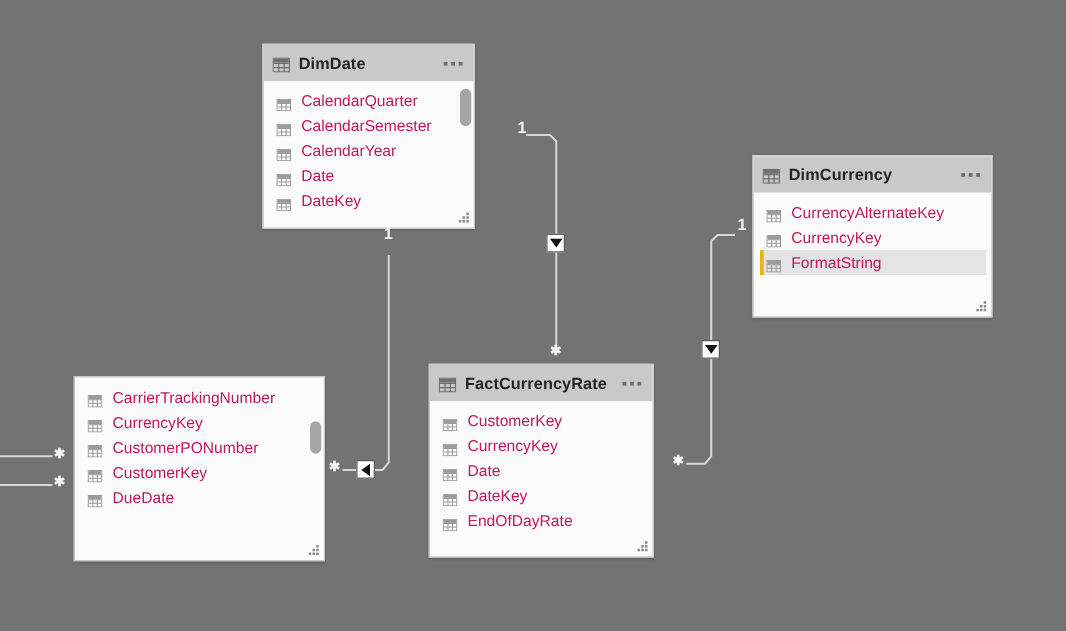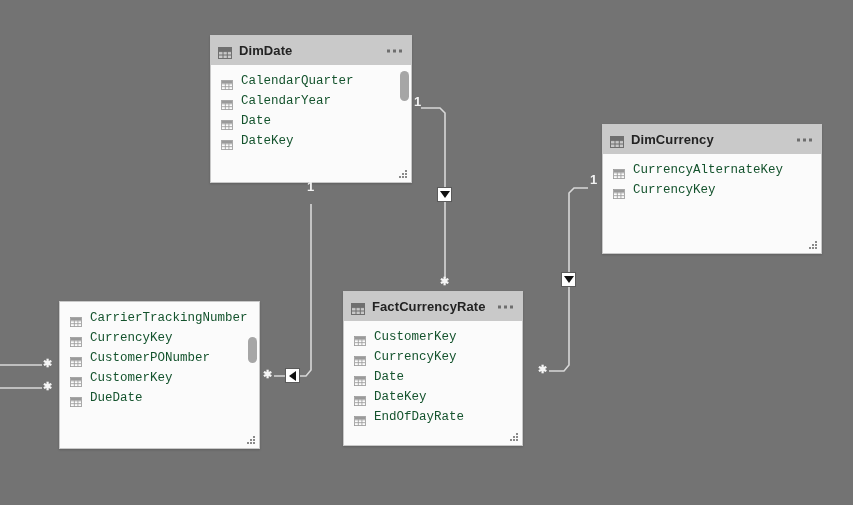--- a/index.html
+++ b/index.html
@@ -77,25 +77,24 @@
   .field {
     height: 20px;
     display: flex;
     align-items: center;
     padding-left: 10px;
     box-sizing: border-box;
     position: relative;
   }
   .field-label {
     font-size: 12.5px;
-    color: #14532d;
+    color: #be185d;
     margin-left: 8px;
     white-space: nowrap;
     line-height: 1;
-    font-family: Liberation Mono, monospace;
   }
   .field.selected {
     background: #e4e4e4;
     margin: 0 4px 0 5px;
     padding-left: 5px;
   }
   .field.selected::before {
     content: "";
     position: absolute;
     left: 0;
@@ -156,21 +155,21 @@
           <path d="M 421 108 L 440 108 L 445 113 L 445 278" fill="none" stroke="#d8d8d8" stroke-width="1.6"></path>
           <path d="M 311 204 L 311 370 L 306 376 L 274 376" fill="none" stroke="#d8d8d8" stroke-width="1.6"></path>
           <path d="M 588 188 L 574 188 L 569 193 L 569 365 L 564 371 L 549 371" fill="none" stroke="#d8d8d8" stroke-width="1.6"></path>
           <path d="M 0 365 L 42 365" fill="none" stroke="#d8d8d8" stroke-width="1.6"></path>
           <path d="M 0 388 L 42 388" fill="none" stroke="#d8d8d8" stroke-width="1.6"></path>
         </g>
     </svg>
   </div>
 
   <div id="tables-layer">
-      <div class="card" style="left: 210px; top: 35px; width: 202px; height: 148px;">
+      <div class="card" style="left: 210px; top: 35px; width: 170px; height: 148px;">
         <div class="card-header">
           <span class="icon-table"><svg width="14" height="12" viewBox="0 0 14 12">
               <rect x="0.5" y="0.5" width="13" height="11" fill="none" stroke="#6f6f6f"></rect>
               <rect x="1" y="1" width="12" height="3" fill="#6f6f6f"></rect>
               <line x1="1" x2="13" y1="4.6" y2="4.6" stroke="#6f6f6f" stroke-width="1"></line>
               <line x1="1" x2="13" y1="8" y2="8" stroke="#6f6f6f" stroke-width="1"></line>
               <line y1="4" y2="11.5" x1="5" x2="5" stroke="#6f6f6f" stroke-width="1"></line>
               <line y1="4" y2="11.5" x1="9.3" x2="9.3" stroke="#6f6f6f" stroke-width="1"></line>
             </svg></span>
           <span class="card-title">DimDate</span>
@@ -195,20 +194,31 @@
           </div>
           <div class="field">
             <span class="icon-field"><svg width="12" height="10" viewBox="0 0 14 12">
                 <rect x="0.5" y="0.5" width="13" height="11" fill="none" stroke="#9a9a9a"></rect>
                 <rect x="1" y="1" width="12" height="3" fill="#9a9a9a"></rect>
                 <line x1="1" x2="13" y1="4.6" y2="4.6" stroke="#9a9a9a" stroke-width="1"></line>
                 <line x1="1" x2="13" y1="8" y2="8" stroke="#9a9a9a" stroke-width="1"></line>
                 <line y1="4" y2="11.5" x1="5" x2="5" stroke="#9a9a9a" stroke-width="1"></line>
                 <line y1="4" y2="11.5" x1="9.3" x2="9.3" stroke="#9a9a9a" stroke-width="1"></line>
               </svg></span>
+            <span class="field-label">CalendarSemester</span>
+          </div>
+          <div class="field">
+            <span class="icon-field"><svg width="12" height="10" viewBox="0 0 14 12">
+                <rect x="0.5" y="0.5" width="13" height="11" fill="none" stroke="#9a9a9a"></rect>
+                <rect x="1" y="1" width="12" height="3" fill="#9a9a9a"></rect>
+                <line x1="1" x2="13" y1="4.6" y2="4.6" stroke="#9a9a9a" stroke-width="1"></line>
+                <line x1="1" x2="13" y1="8" y2="8" stroke="#9a9a9a" stroke-width="1"></line>
+                <line y1="4" y2="11.5" x1="5" x2="5" stroke="#9a9a9a" stroke-width="1"></line>
+                <line y1="4" y2="11.5" x1="9.3" x2="9.3" stroke="#9a9a9a" stroke-width="1"></line>
+              </svg></span>
             <span class="field-label">CalendarYear</span>
           </div>
           <div class="field">
             <span class="icon-field"><svg width="12" height="10" viewBox="0 0 14 12">
                 <rect x="0.5" y="0.5" width="13" height="11" fill="none" stroke="#9a9a9a"></rect>
                 <rect x="1" y="1" width="12" height="3" fill="#9a9a9a"></rect>
                 <line x1="1" x2="13" y1="4.6" y2="4.6" stroke="#9a9a9a" stroke-width="1"></line>
                 <line x1="1" x2="13" y1="8" y2="8" stroke="#9a9a9a" stroke-width="1"></line>
                 <line y1="4" y2="11.5" x1="5" x2="5" stroke="#9a9a9a" stroke-width="1"></line>
                 <line y1="4" y2="11.5" x1="9.3" x2="9.3" stroke="#9a9a9a" stroke-width="1"></line>
@@ -230,21 +240,21 @@
         <div class="scroll-thumb" style="top: 35px; height: 30px;"></div>
         <span class="grip">
           <i style="left: 6px; top: 0px;"></i>
           <i style="left: 3px; top: 3px;"></i>
           <i style="left: 6px; top: 3px;"></i>
           <i style="left: 0px; top: 6px;"></i>
           <i style="left: 3px; top: 6px;"></i>
           <i style="left: 6px; top: 6px;"></i>
         </span>
       </div>
-      <div class="card" style="left: 602px; top: 124px; width: 220px; height: 130px;">
+      <div class="card" style="left: 602px; top: 124px; width: 192px; height: 130px;">
         <div class="card-header">
           <span class="icon-table"><svg width="14" height="12" viewBox="0 0 14 12">
               <rect x="0.5" y="0.5" width="13" height="11" fill="none" stroke="#6f6f6f"></rect>
               <rect x="1" y="1" width="12" height="3" fill="#6f6f6f"></rect>
               <line x1="1" x2="13" y1="4.6" y2="4.6" stroke="#6f6f6f" stroke-width="1"></line>
               <line x1="1" x2="13" y1="8" y2="8" stroke="#6f6f6f" stroke-width="1"></line>
               <line y1="4" y2="11.5" x1="5" x2="5" stroke="#6f6f6f" stroke-width="1"></line>
               <line y1="4" y2="11.5" x1="9.3" x2="9.3" stroke="#6f6f6f" stroke-width="1"></line>
             </svg></span>
           <span class="card-title">DimCurrency</span>
@@ -270,20 +280,31 @@
           <div class="field">
             <span class="icon-field"><svg width="12" height="10" viewBox="0 0 14 12">
                 <rect x="0.5" y="0.5" width="13" height="11" fill="none" stroke="#9a9a9a"></rect>
                 <rect x="1" y="1" width="12" height="3" fill="#9a9a9a"></rect>
                 <line x1="1" x2="13" y1="4.6" y2="4.6" stroke="#9a9a9a" stroke-width="1"></line>
                 <line x1="1" x2="13" y1="8" y2="8" stroke="#9a9a9a" stroke-width="1"></line>
                 <line y1="4" y2="11.5" x1="5" x2="5" stroke="#9a9a9a" stroke-width="1"></line>
                 <line y1="4" y2="11.5" x1="9.3" x2="9.3" stroke="#9a9a9a" stroke-width="1"></line>
               </svg></span>
             <span class="field-label">CurrencyKey</span>
+          </div>
+          <div class="field selected">
+            <span class="icon-field"><svg width="12" height="10" viewBox="0 0 14 12">
+                <rect x="0.5" y="0.5" width="13" height="11" fill="none" stroke="#9a9a9a"></rect>
+                <rect x="1" y="1" width="12" height="3" fill="#9a9a9a"></rect>
+                <line x1="1" x2="13" y1="4.6" y2="4.6" stroke="#9a9a9a" stroke-width="1"></line>
+                <line x1="1" x2="13" y1="8" y2="8" stroke="#9a9a9a" stroke-width="1"></line>
+                <line y1="4" y2="11.5" x1="5" x2="5" stroke="#9a9a9a" stroke-width="1"></line>
+                <line y1="4" y2="11.5" x1="9.3" x2="9.3" stroke="#9a9a9a" stroke-width="1"></line>
+              </svg></span>
+            <span class="field-label">FormatString</span>
           </div>
         </div>
         <span class="grip">
           <i style="left: 6px; top: 0px;"></i>
           <i style="left: 3px; top: 3px;"></i>
           <i style="left: 6px; top: 3px;"></i>
           <i style="left: 0px; top: 6px;"></i>
           <i style="left: 3px; top: 6px;"></i>
           <i style="left: 6px; top: 6px;"></i>
         </span>

